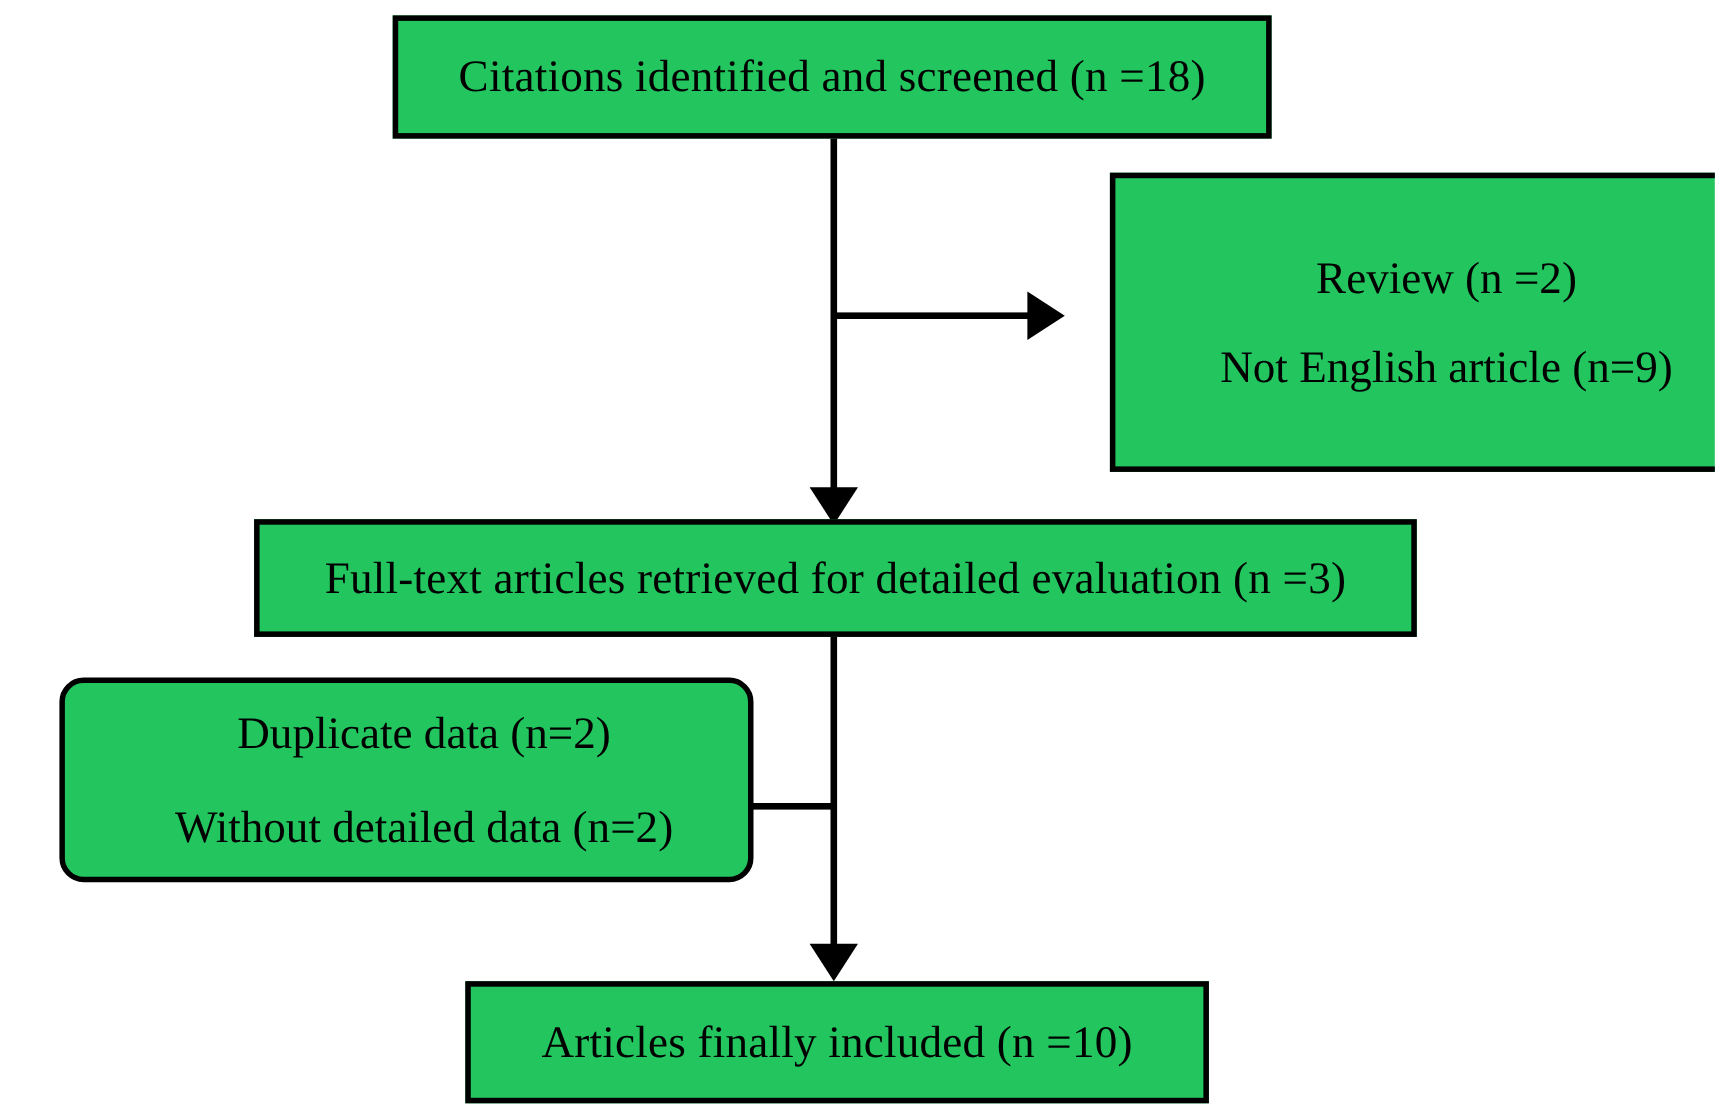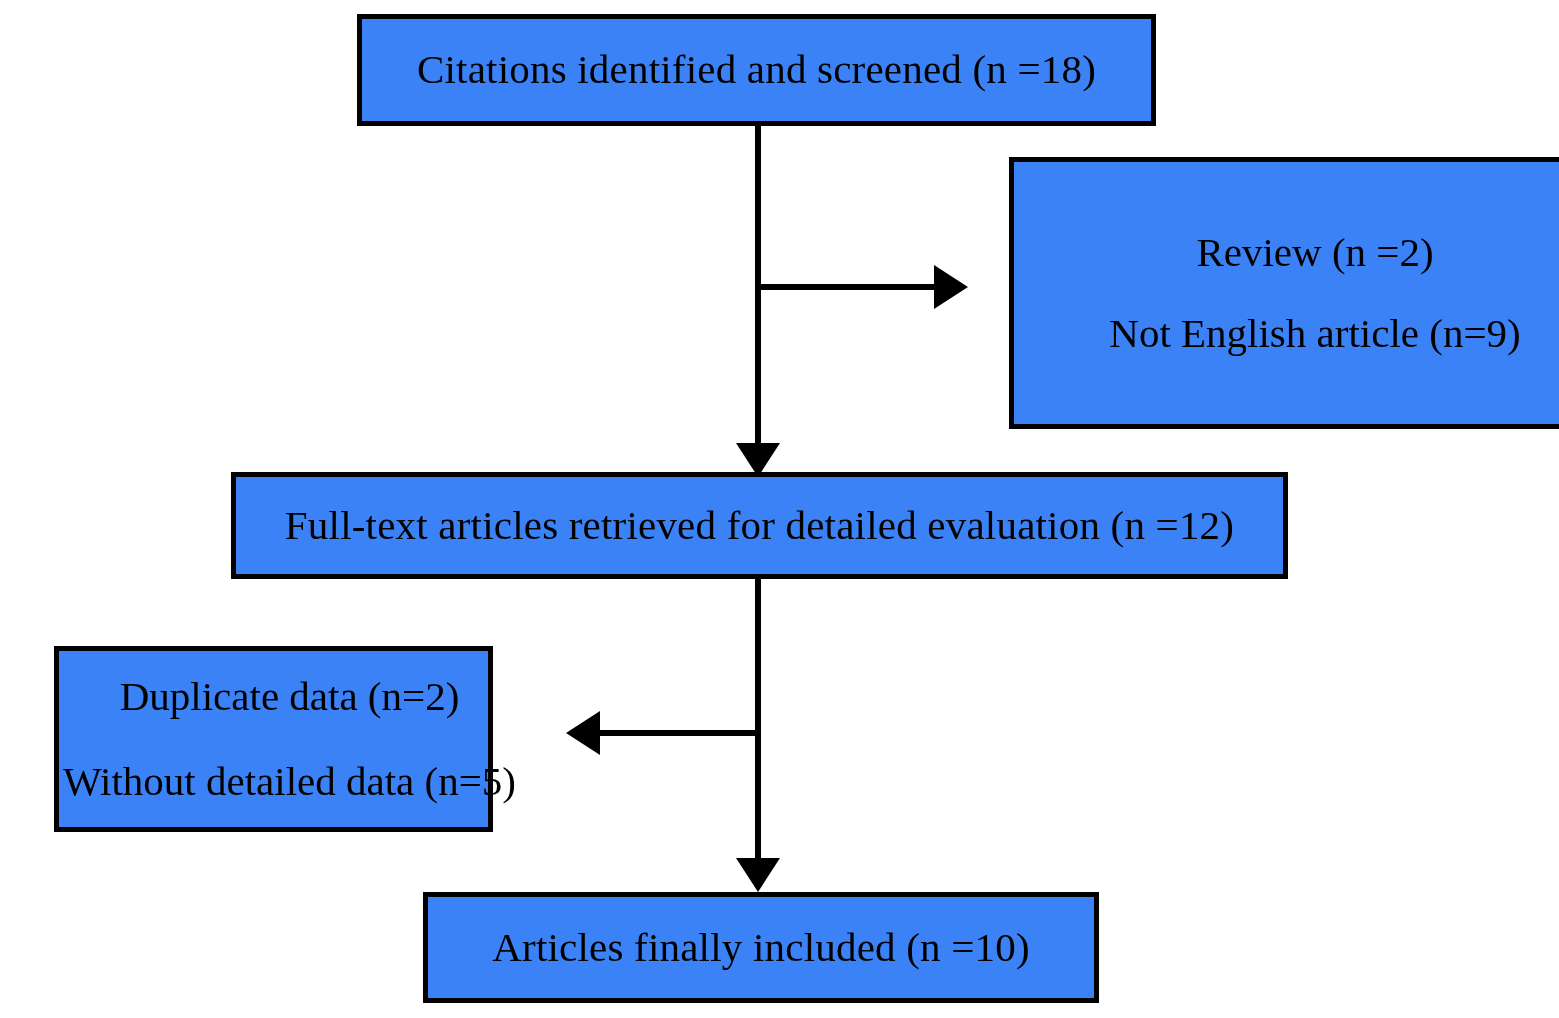--- a/index.html
+++ b/index.html
@@ -14,21 +14,21 @@
     height: 1018px;
     background: #ffffff;
     font-family: "Liberation Serif", "DejaVu Serif", serif;
     color: #000000;
     overflow: hidden;
   }
   .flow-box {
     position: absolute;
     box-sizing: border-box;
     border: 5px solid #000000;
-    background: #3b82f6;
+    background: #22c55e;
     display: flex;
     flex-direction: column;
     justify-content: center;
   }
   .flow-box.centered {
     align-items: center;
     text-align: center;
   }
   .flow-box.listed {
     align-items: center;
@@ -56,23 +56,24 @@
     left: 968px; top: 157px;
     width: 578px; height: 272px;
     padding: 16px 0 16px 34px;
   }
   #box-excluded-screening .list-line + .list-line { margin-top: 38px; }
   #box-fulltext {
     left: 231px; top: 472px;
     width: 1057px; height: 107px;
   }
   #box-excluded-fulltext {
-    left: 13px; top: 646px;
-    width: 439px; height: 186px;
+    left: 13px; top: 616px;
+    width: 631px; height: 186px;
     padding: 10px 0 10px 32px;
+    border-radius: 22px;
   }
   #box-excluded-fulltext .list-line + .list-line { margin-top: 42px; }
   #box-included {
     left: 423px; top: 892px;
     width: 676px; height: 111px;
   }
 
   
   .connector {
     position: absolute;
@@ -130,31 +131,31 @@
 
   <div class="connector h-line" id="branch-right"></div>
   <div class="arrow-head arrow-right" id="arrow-to-excluded-screening"></div>
 
   <div class="flow-box listed" id="box-excluded-screening">
     <div class="list-line">Review (n =2)</div>
     <div class="list-line">Not English article (n=9)</div>
   </div>
 
   <div class="flow-box centered" id="box-fulltext">
-    <div class="box-text">Full-text articles retrieved for detailed evaluation (n =12)</div>
+    <div class="box-text">Full-text articles retrieved for detailed evaluation (n =3)</div>
   </div>
 
   <div class="connector v-line" id="spine-bottom"></div>
   <div class="arrow-head arrow-down" id="arrow-to-included"></div>
 
   <div class="connector h-line" id="branch-left"></div>
   <div class="arrow-head arrow-left" id="arrow-to-excluded-fulltext"></div>
 
   <div class="flow-box listed" id="box-excluded-fulltext">
     <div class="list-line">Duplicate data (n=2)</div>
-    <div class="list-line">Without detailed data (n=5)</div>
+    <div class="list-line">Without detailed data (n=2)</div>
   </div>
 
   <div class="flow-box centered" id="box-included">
     <div class="box-text">Articles finally included (n =10)</div>
   </div>
 
 </div>
 
 </body></html>

